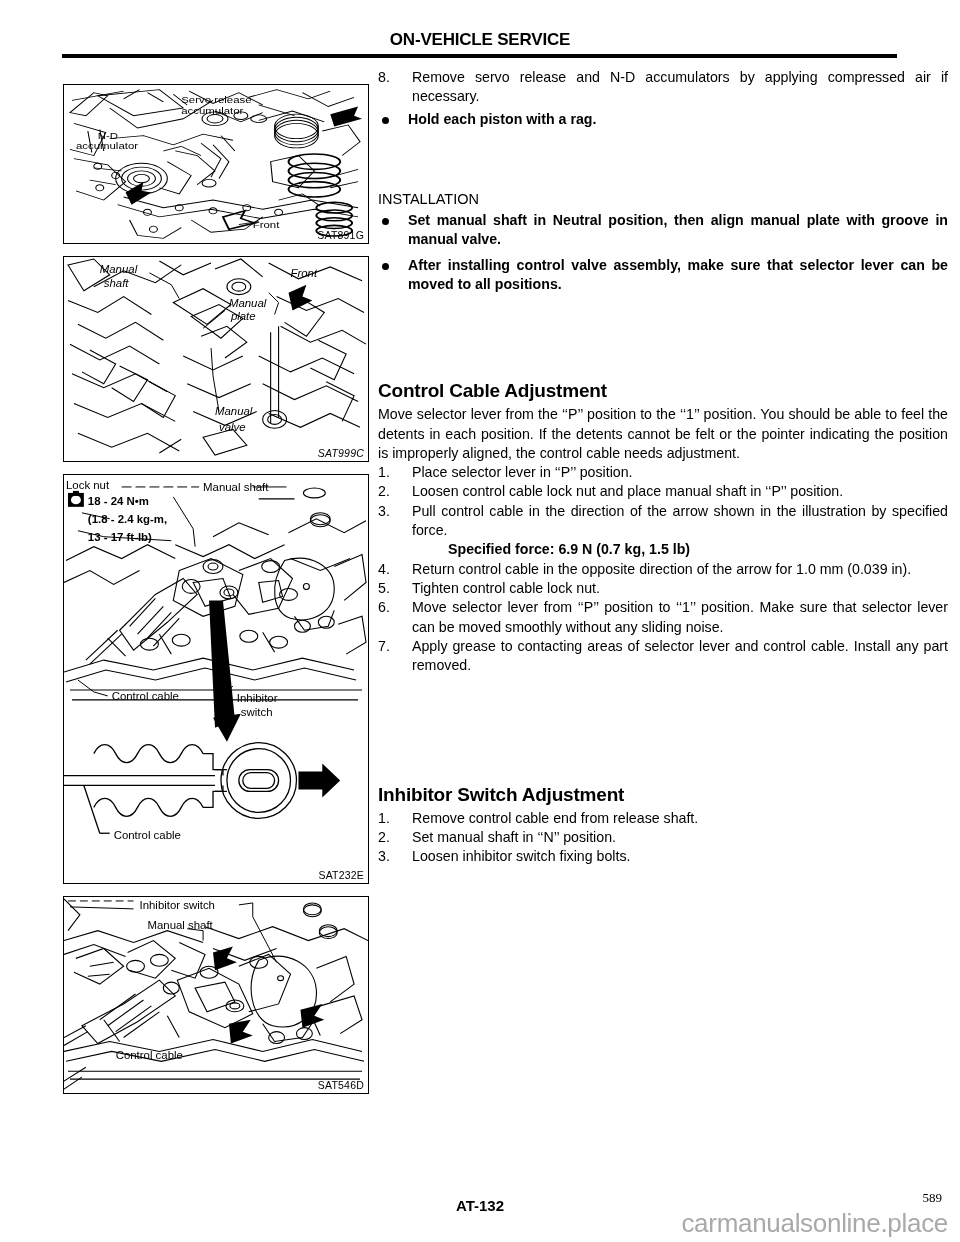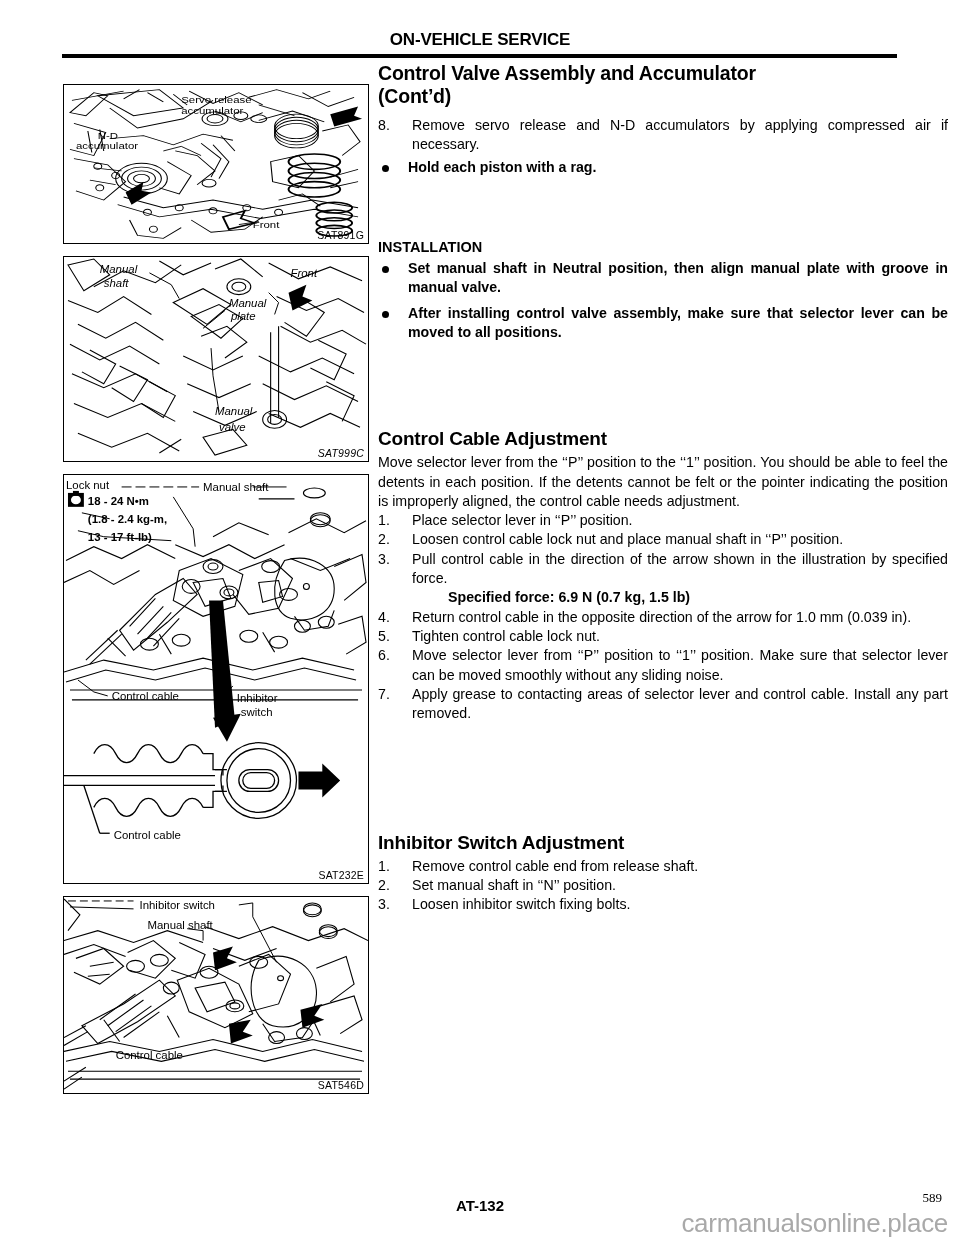--- a/index.html
+++ b/index.html
@@ -80,21 +80,21 @@
   
   h1.sec-title {
     font-size: 19.5px;
     font-weight: bold;
     margin: 0 0 2px 0;
     line-height: 1.18;
     letter-spacing: -0.2px;
   }
   h2.sub-title {
     font-size: 14.5px;
-    font-weight: bold;
+    font-weight: normal;
     margin: 0 0 4px 0;
     letter-spacing: 0px;
   }
   h1.block-title {
     font-size: 19px;
     font-weight: bold;
     margin: 0 0 3px 0;
     letter-spacing: -0.2px;
   }
   p.body {
@@ -488,24 +488,20 @@
       <text class="lbl" x="84" y="32">Manual shaft</text>
       <text class="lbl" x="52" y="164">Control cable</text>
     </svg>
     <span class="fig-code">SAT546D</span>
   </div>
 
 </div>
 
 <div class="right-col">
 
-  <h1 class="sec-title">
-    <span>Control Valve Assembly and Accumulator</span><br>
-    <span>(Cont’d)</span>
-  </h1>
 
   <div style="height:6px"></div>
 
   <ul class="numlist">
     <li>
       <span class="num">8.</span>
       <span>Remove servo release and N-D accumulators by applying compressed air if necessary.</span>
     </li>
   </ul>
 

